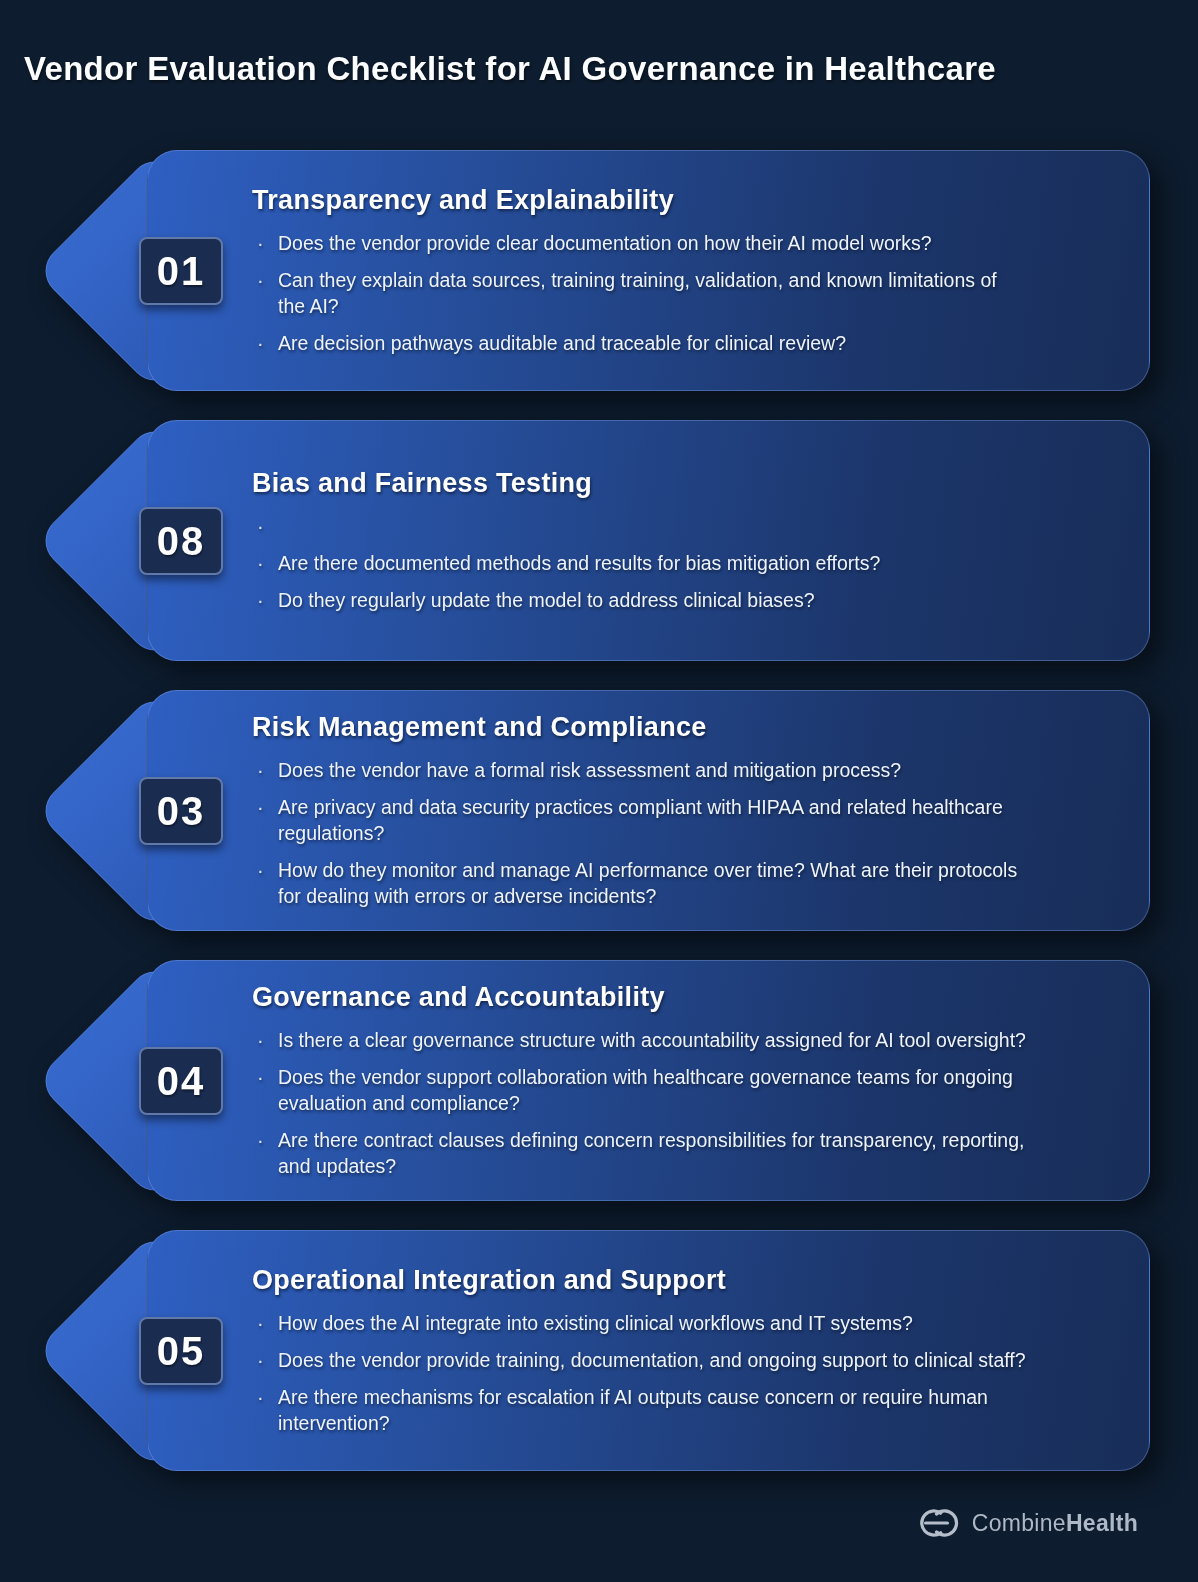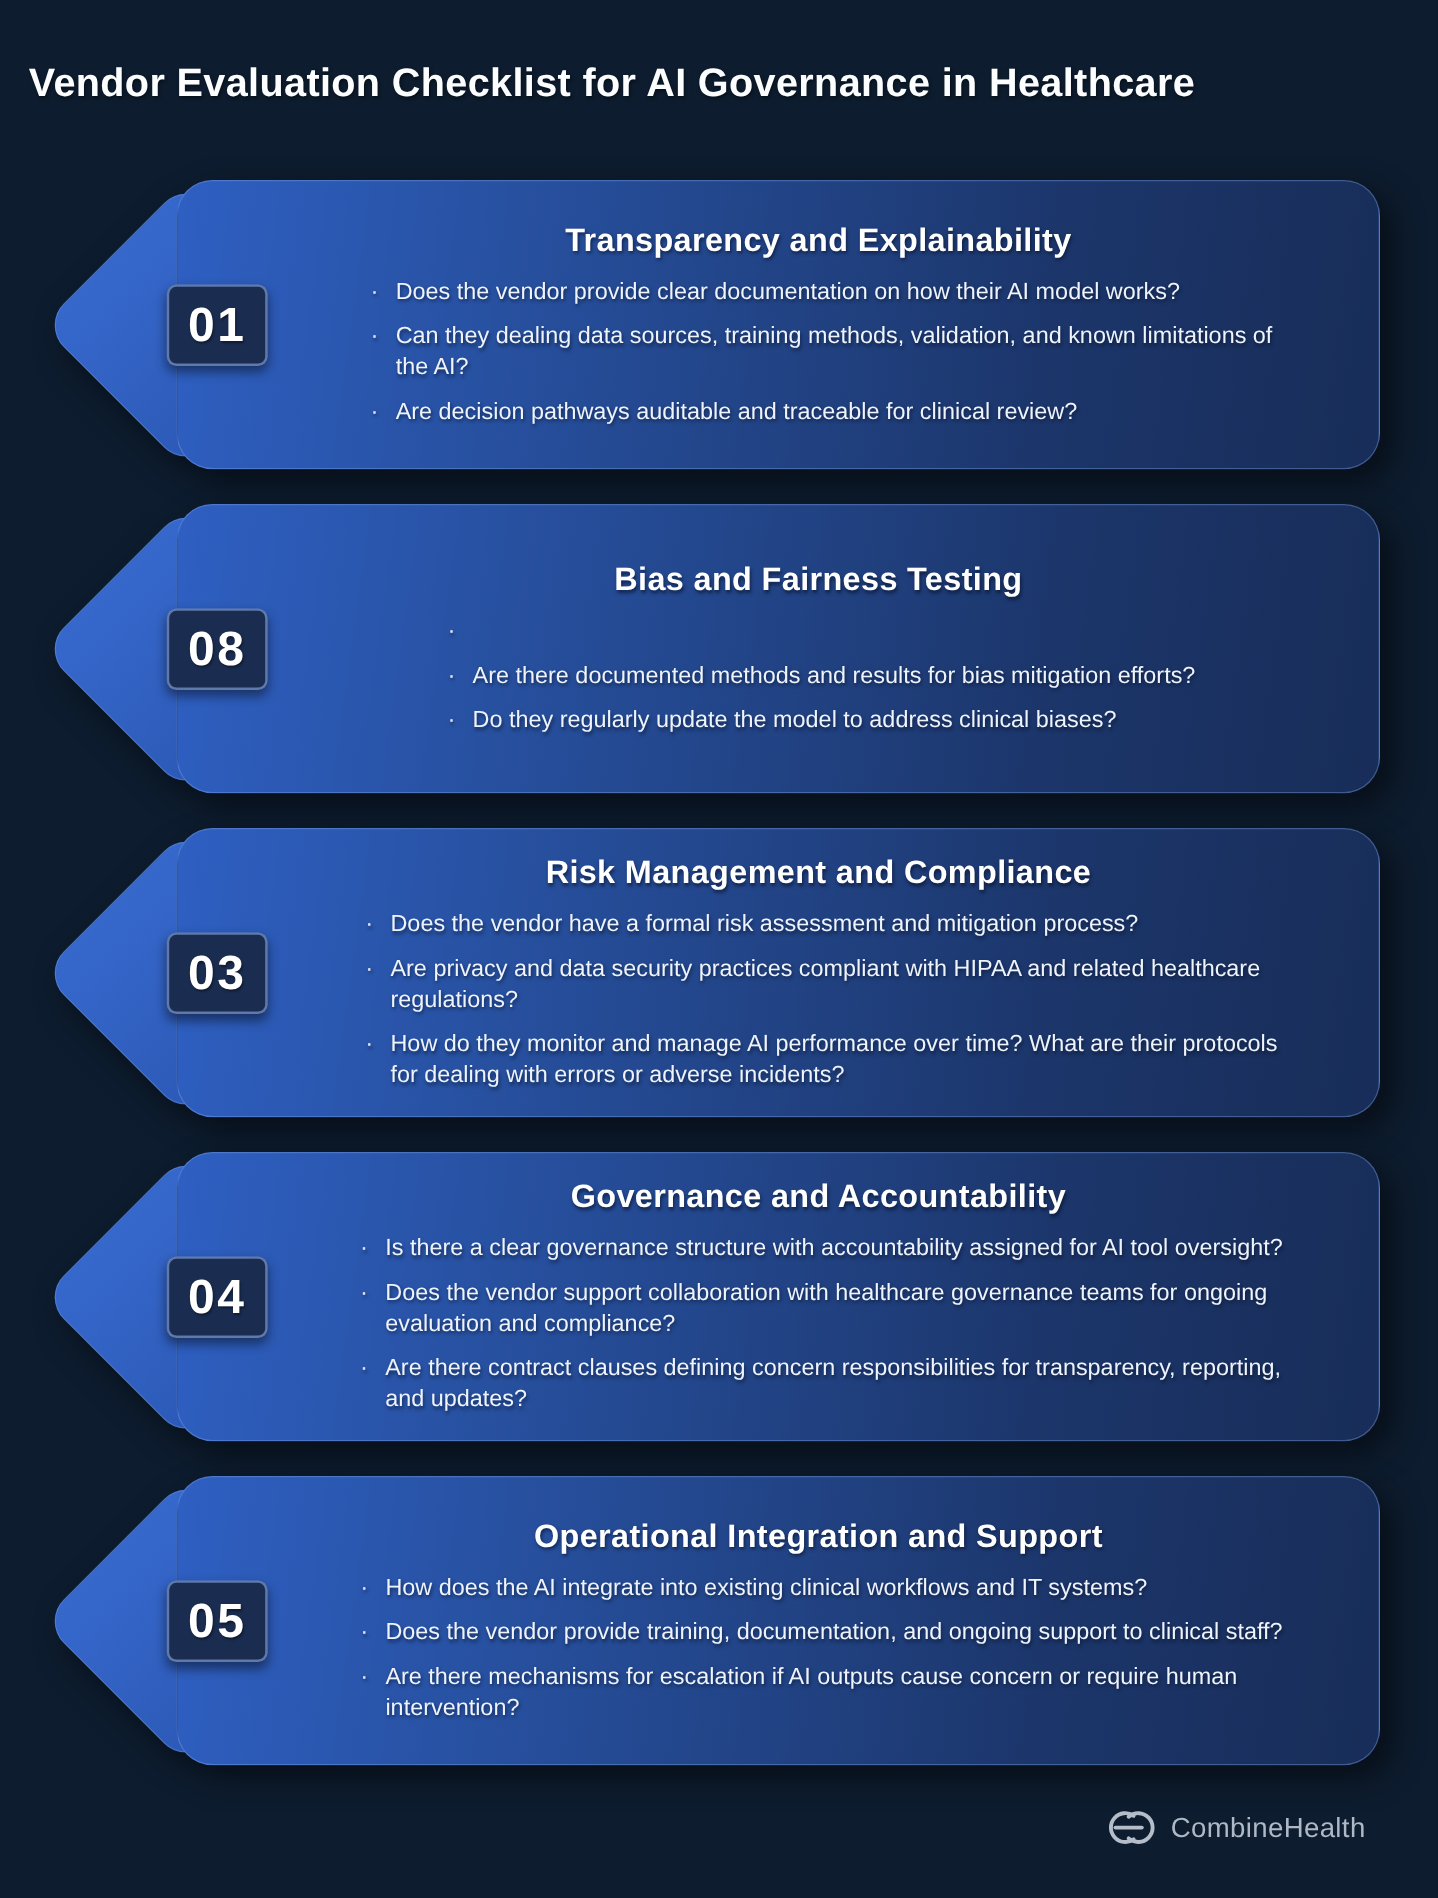--- a/index.html
+++ b/index.html
@@ -60,21 +60,20 @@
   }
   .card .content {
     position:absolute;
     left:217px; top:0; right:38px; bottom:0;
     z-index:4;
     display:flex;
     flex-direction:column;
     justify-content:center;
     padding:20px 0;
     color:#eef3fc;
-    align-items:center;
   }
   .card .section-title {
     font-size:27px;
     font-weight:bold;
     color:#ffffff;
     letter-spacing:0.3px;
     margin-bottom:14px;
     text-shadow:1px 2px 3px rgba(4,12,30,0.6);
   }
   .card ul { list-style:none; }
@@ -104,41 +103,41 @@
     display:flex;
     align-items:center;
     gap:13px;
   }
   .footer-logo svg { display:block; }
   .brand-text {
     font-size:23px;
     color:#aeb8c6;
     letter-spacing:0.3px;
   }
-  .brand-text .bold { font-weight:normal;text-align:right; }
+  .brand-text .bold { font-weight:bold;text-align:right; }
 </style>
 </head>
 <body>
 
 <h1 class="page-title">Vendor Evaluation Checklist for AI Governance in Healthcare</h1>
 
 <section class="card" style="top:150px;">
   <div class="arrow"></div>
   <div class="body"></div>
   <div class="badge">01</div>
   <div class="content">
     <div class="section-title">Transparency and Explainability</div>
     <ul>
       <li>
         <span class="dot">·</span>
         <span class="bullet-text">Does the vendor provide clear documentation on how their AI model works?</span>
       </li>
       <li>
         <span class="dot">·</span>
-        <span class="bullet-text">Can they dealing data sources, training methods, validation, and known limitations of
+        <span class="bullet-text">Can they explain data sources, training training, validation, and known limitations of
 the AI?</span>
       </li>
       <li>
         <span class="dot">·</span>
         <span class="bullet-text">Are decision pathways auditable and traceable for clinical review?</span>
       </li>
     </ul>
   </div>
 </section>
 

